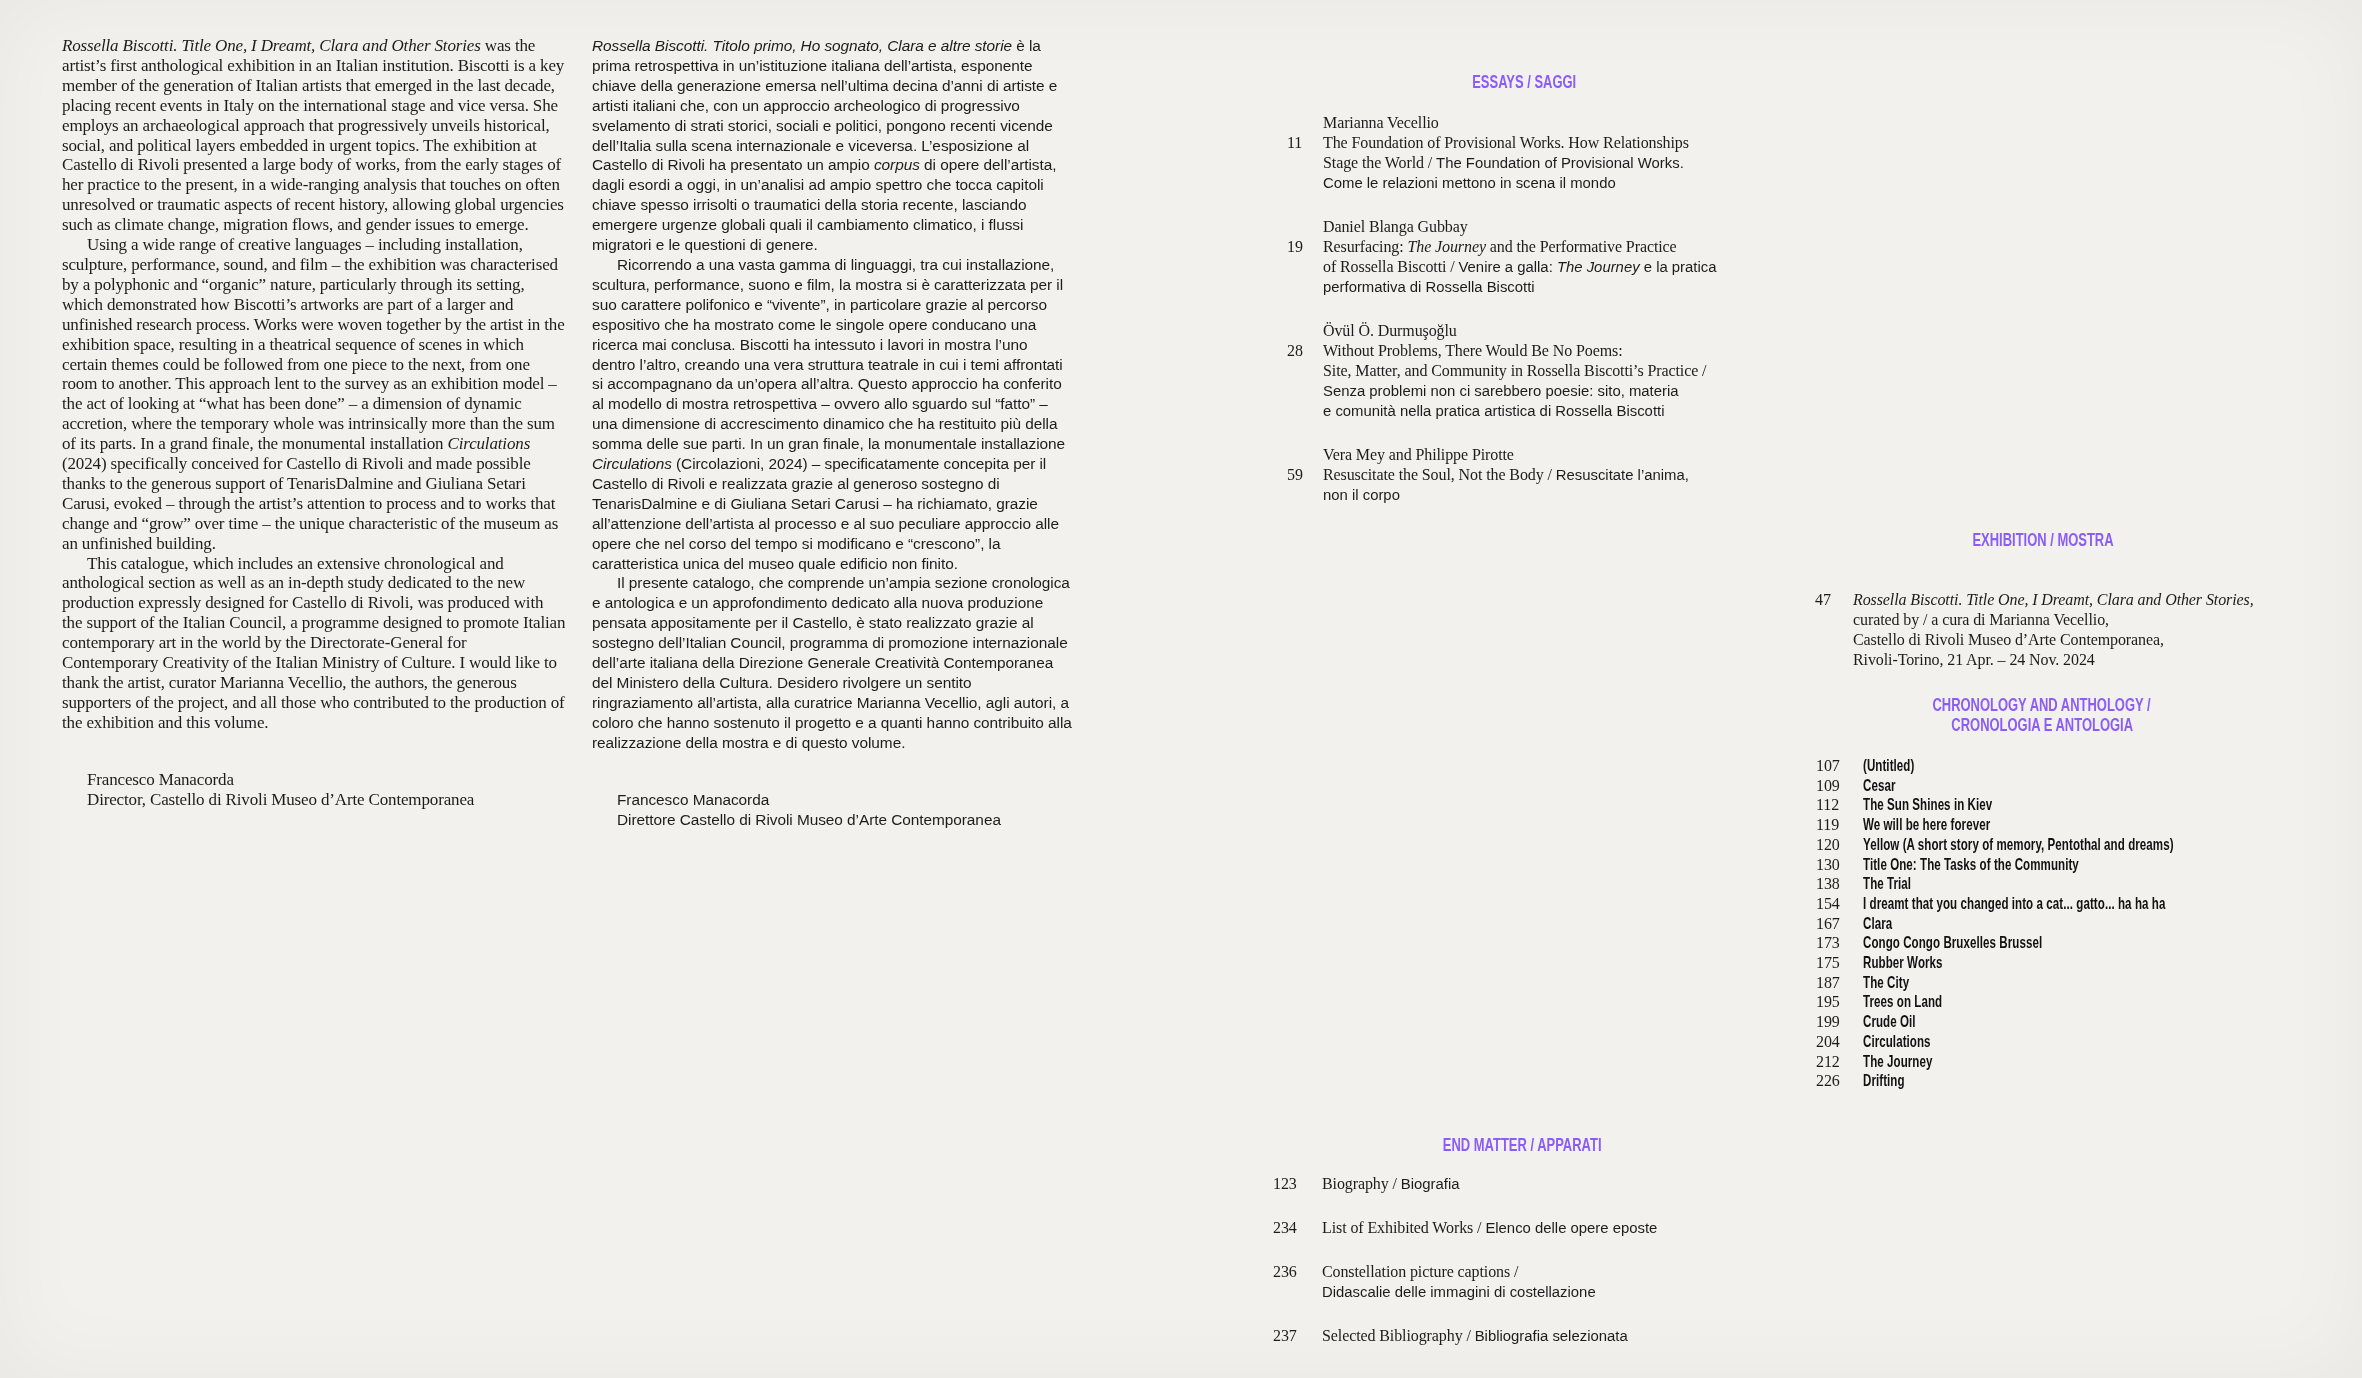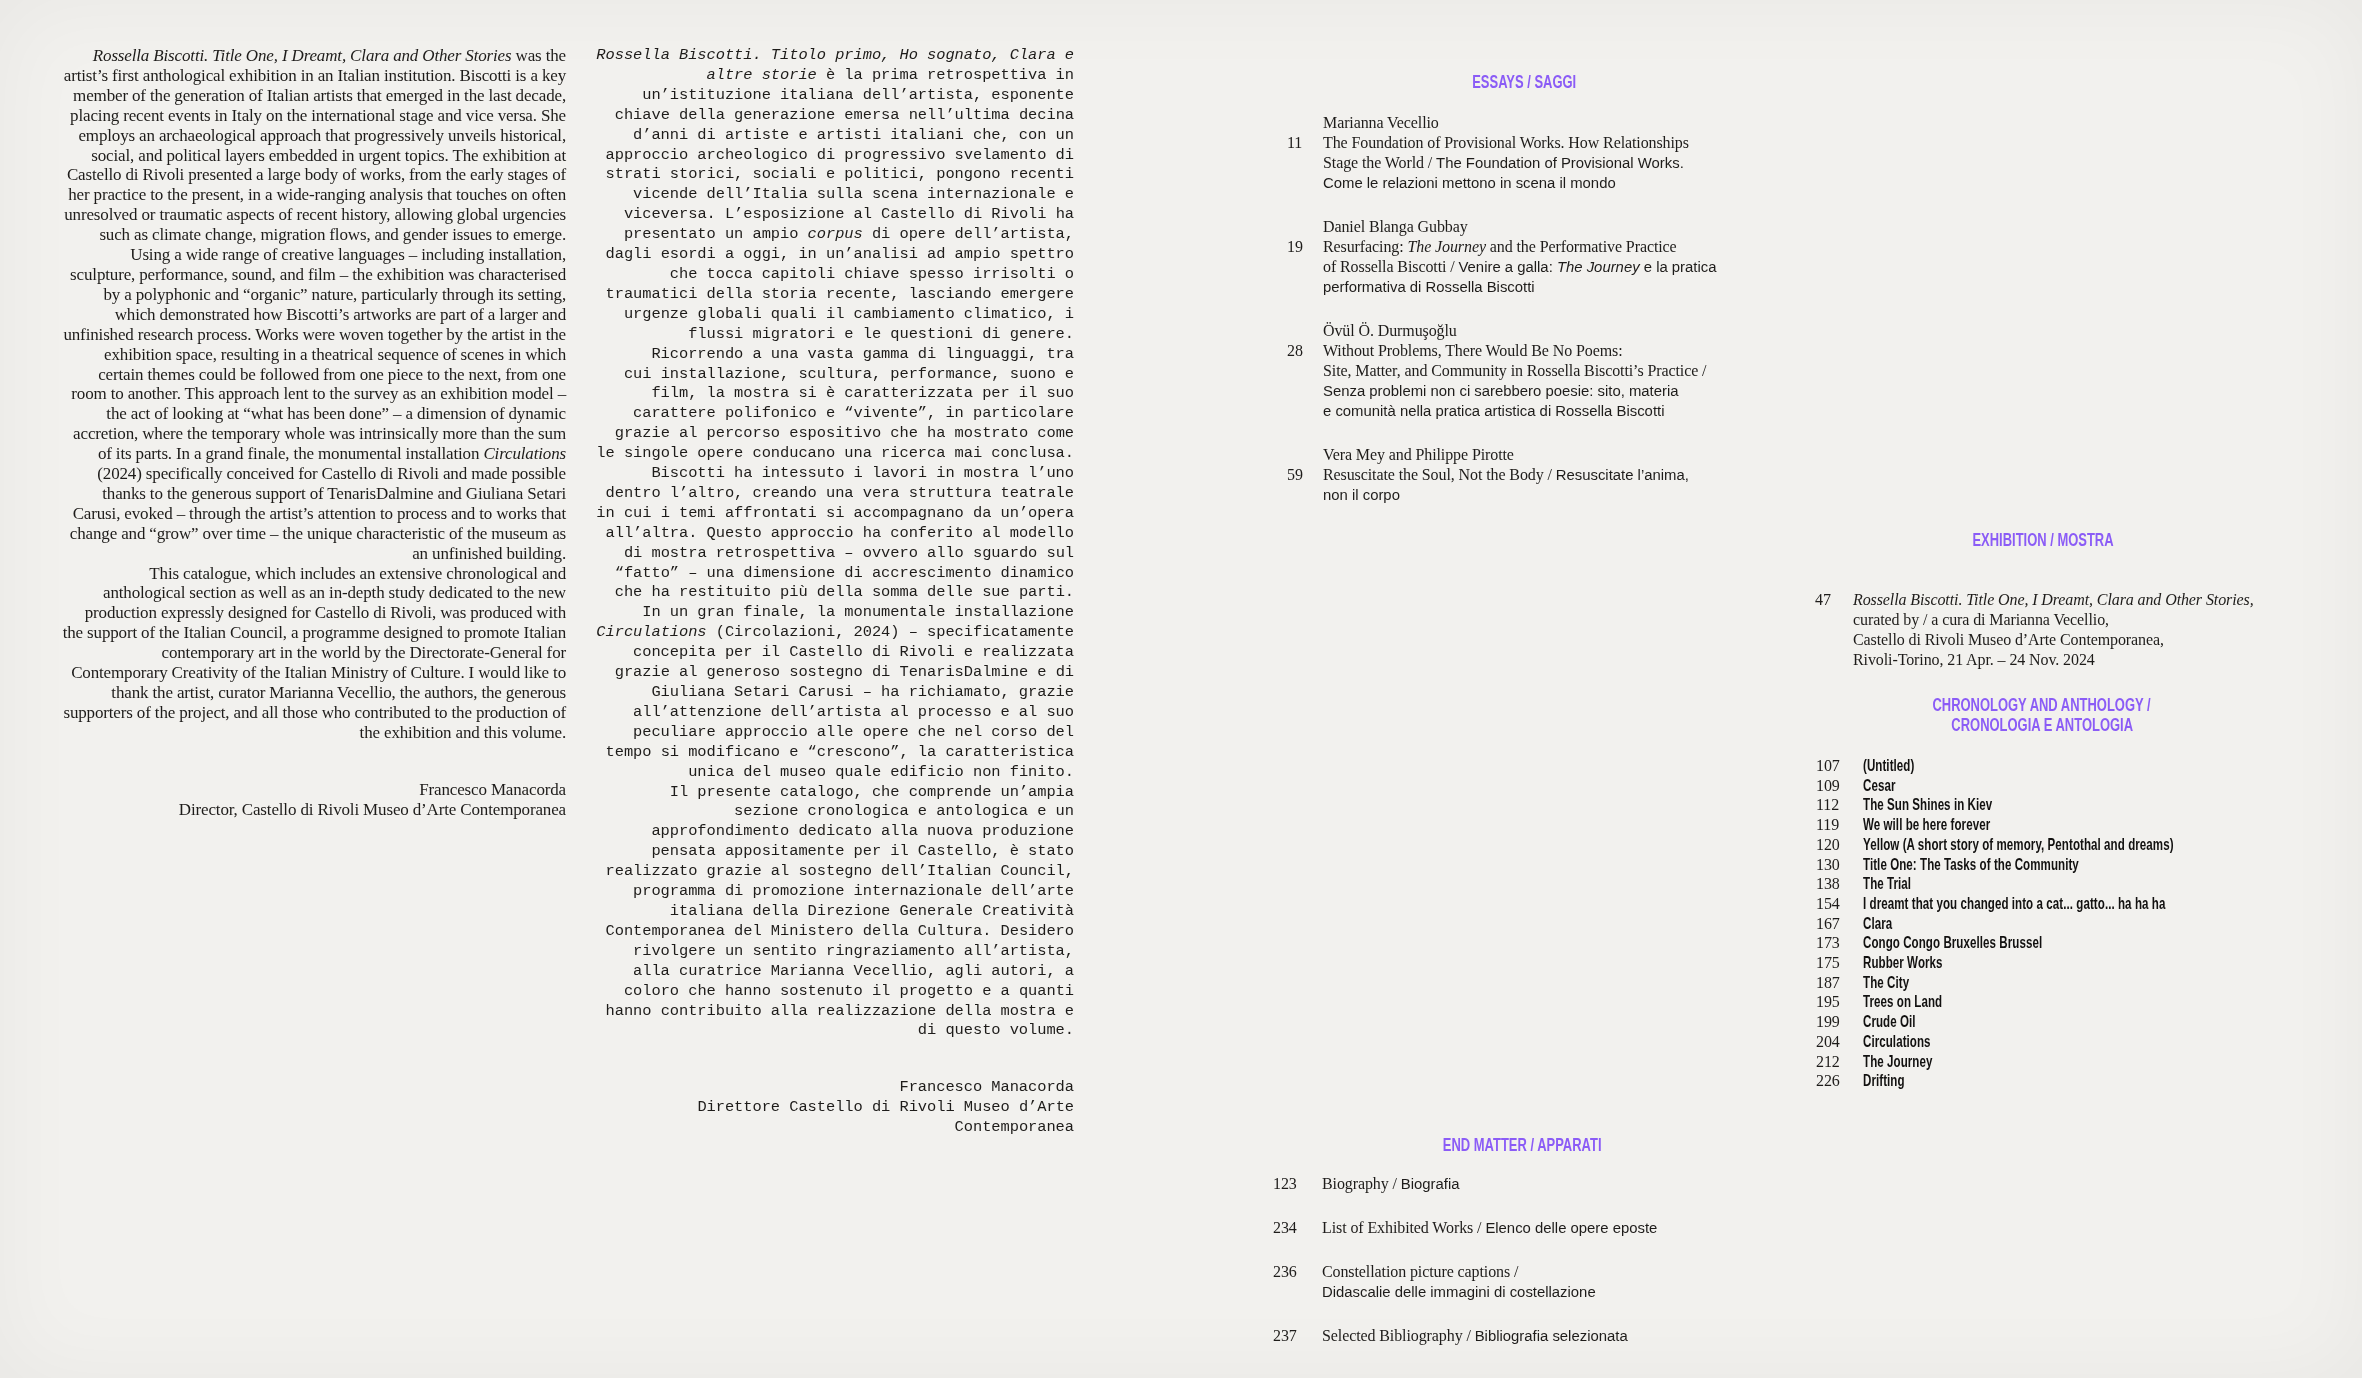--- a/index.html
+++ b/index.html
@@ -3,29 +3,29 @@
 <meta charset="utf-8">
 <style>
   html,body{margin:0;padding:0;background:#e9e7e4;}
   #spread{
     position:relative;width:2362px;height:1378px;overflow:hidden;
     background:#f2f1ee;color:#1e1c1a;
     box-shadow:inset 0 0 90px rgba(0,0,0,.045);
     font-kerning:normal;
   }
   
-  .col{position:absolute;top:46px;text-align:right;}
+  .col{position:absolute;top:36px;}
   .col-en{
     left:62px;width:504px;
     font-family:"Liberation Serif",serif;
     font-size:17px;line-height:19.9px;letter-spacing:-0.15px;
   }
   .col-it{
     left:592px;width:482px;
-    font-family:Liberation Mono, monospace;
+    font-family:Liberation Sans, sans-serif;
     font-size:15.4px;line-height:19.9px;letter-spacing:-0.05px;
   }
   .col p{margin:0;}
   .col p.indent{text-indent:25px;}
   .sig{margin-top:37px;padding-left:25px;}
   .it{font-style:italic;}
   .sans{font-family:"Liberation Sans",sans-serif;font-size:0.93em;letter-spacing:0;}
   
   .toc{
     position:absolute;

